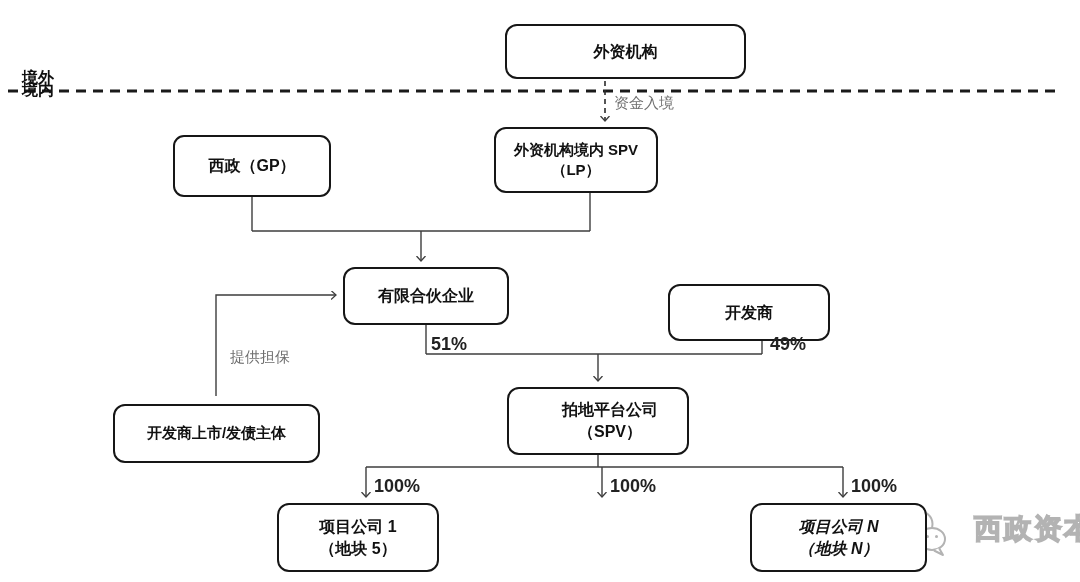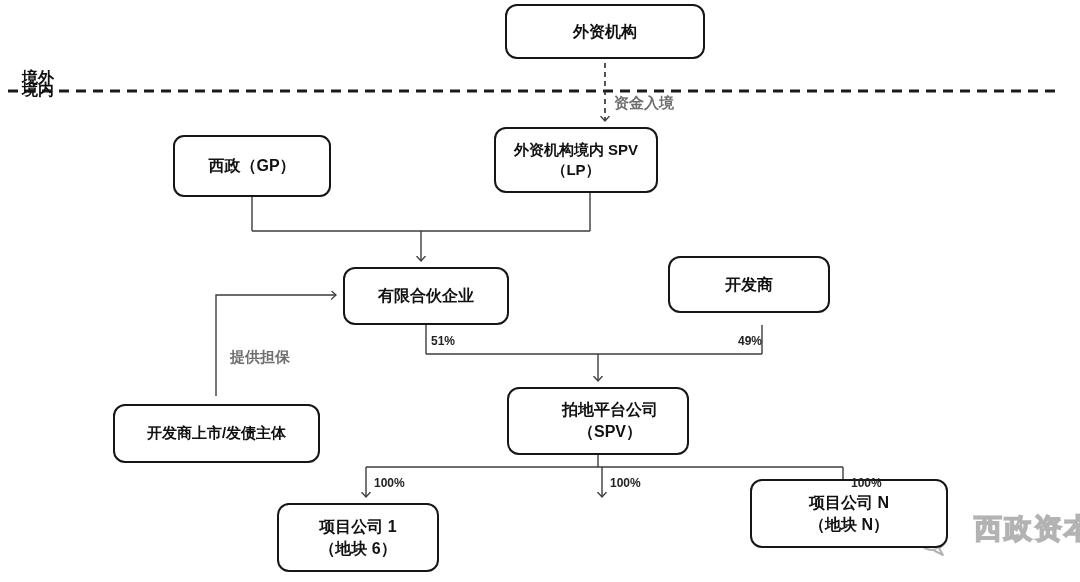--- a/index.html
+++ b/index.html
@@ -31,22 +31,22 @@
   }
   .node.small { font-size: 15px; }
   .lbl {
     position: absolute;
     color: #111111;
     font-size: 16px;
     font-weight: bold;
     white-space: nowrap;
     z-index: 3;
   }
-  .lbl.gray { color: #6f6f6f; font-weight: bold; font-size: 15px; }
-  .lbl.pct  { color: #222222; font-weight: 600; font-size: 12px; }
+  .lbl.gray { color: #6f6f6f; font-weight: normal; font-size: 15px; }
+  .lbl.pct  { color: #222222; font-weight: 600; font-size: 18px; }
   .watermark-text {
     position: absolute;
     left: 946px; top: 510px;
     font-size: 28px;
     font-weight: bold;
     letter-spacing: 2px;
     color: #fdfdfd;
     -webkit-text-stroke: 1.4px #b3b3b3;
     text-shadow: 0 0 1px #c9c9c9;
     white-space: nowrap;
@@ -86,65 +86,65 @@
     <line x1="598" y1="455" x2="598" y2="467" stroke="#3d3d3d" stroke-width="1.4"></line>
     <line x1="366" y1="467" x2="843" y2="467" stroke="#3d3d3d" stroke-width="1.4"></line>
     <line x1="366" y1="467" x2="366" y2="497" stroke="#3d3d3d" stroke-width="1.4" marker-end="url(#arrOpen)"></line>
     <line x1="602" y1="467" x2="602" y2="497" stroke="#3d3d3d" stroke-width="1.4" marker-end="url(#arrOpen)"></line>
     <line x1="843" y1="467" x2="843" y2="497" stroke="#3d3d3d" stroke-width="1.4" marker-end="url(#arrOpen)"></line>
   </svg>
 
   <div class="lbl" style="left:22px; top:68px;text-align:center;">境外</div>
   <div class="lbl" style="left:22px; top:80px;">境内</div>
 
-  <div class="node" style="left:505px; top:4px; width:200px; height:55px;">
+  <div class="node" style="left:505px; top:24px; width:241px; height:55px;">
     <span>外资机构</span>
   </div>
 
   <div class="node" style="left:173px; top:135px; width:158px; height:62px;border-radius:11px;">
     <span>西政（GP）</span>
   </div>
 
   <div class="node small" style="left:494px; top:127px; width:164px; height:66px;">
     <span>外资机构境内 SPV</span>
     <span>（LP）</span>
   </div>
 
   <div class="node" style="left:343px; top:267px; width:166px; height:58px;">
     <span>有限合伙企业</span>
   </div>
 
-  <div class="node" style="left:668px; top:256px; width:162px; height:57px;">
+  <div class="node" style="left:668px; top:284px; width:162px; height:57px;">
     <span>开发商</span>
   </div>
 
   <div class="node" style="left:507px; top:387px; width:182px; height:68px;padding-left:24px;">
     <span>拍地平台公司</span>
     <span>（SPV）</span>
   </div>
 
   <div class="node small" style="left:113px; top:396px; width:207px; height:59px;margin-top:8px;">
     <span>开发商上市/发债主体</span>
   </div>
 
   <div class="node" style="left:277px; top:503px; width:162px; height:69px;">
     <span>项目公司 1</span>
-    <span>（地块 6）</span>
+    <span>（地块 5）</span>
   </div>
 
 
-  <div class="node" style="left:750px; top:479px; width:198px; height:69px;">
+  <div class="node" style="left:750px; top:503px; width:177px; height:69px;font-style:italic;">
     <span>项目公司 N</span>
     <span>（地块 N）</span>
   </div>
 
   <div class="lbl gray" style="left:614px; top:94px;">资金入境</div>
   <div class="lbl gray" style="left:230px; top:348px;">提供担保</div>
   <div class="lbl pct" style="left:431px; top:334px;">51%</div>
-  <div class="lbl pct" style="left:738px; top:334px;">49%</div>
+  <div class="lbl pct" style="left:770px; top:334px;">49%</div>
   <div class="lbl pct" style="left:374px; top:476px;">100%</div>
   <div class="lbl pct" style="left:610px; top:476px;">100%</div>
   <div class="lbl pct" style="left:851px; top:476px;">100%</div>
 
   <svg class="wm-icon" width="52" height="54" viewBox="0 0 52 54" xmlns="http://www.w3.org/2000/svg">
     <ellipse cx="19" cy="19" rx="16.5" ry="14" fill="#ffffff" stroke="#b3b3b3" stroke-width="2"></ellipse>
     <path d="M10 30 L7 38 L16 32.5" fill="#ffffff" stroke="#b3b3b3" stroke-width="2" stroke-linejoin="round"></path>
     <circle cx="13" cy="16" r="1.6" fill="#b3b3b3"></circle>
     <circle cx="24" cy="16" r="1.6" fill="#b3b3b3"></circle>
     <ellipse cx="35" cy="34" rx="13" ry="11" fill="#ffffff" stroke="#b3b3b3" stroke-width="2"></ellipse>

